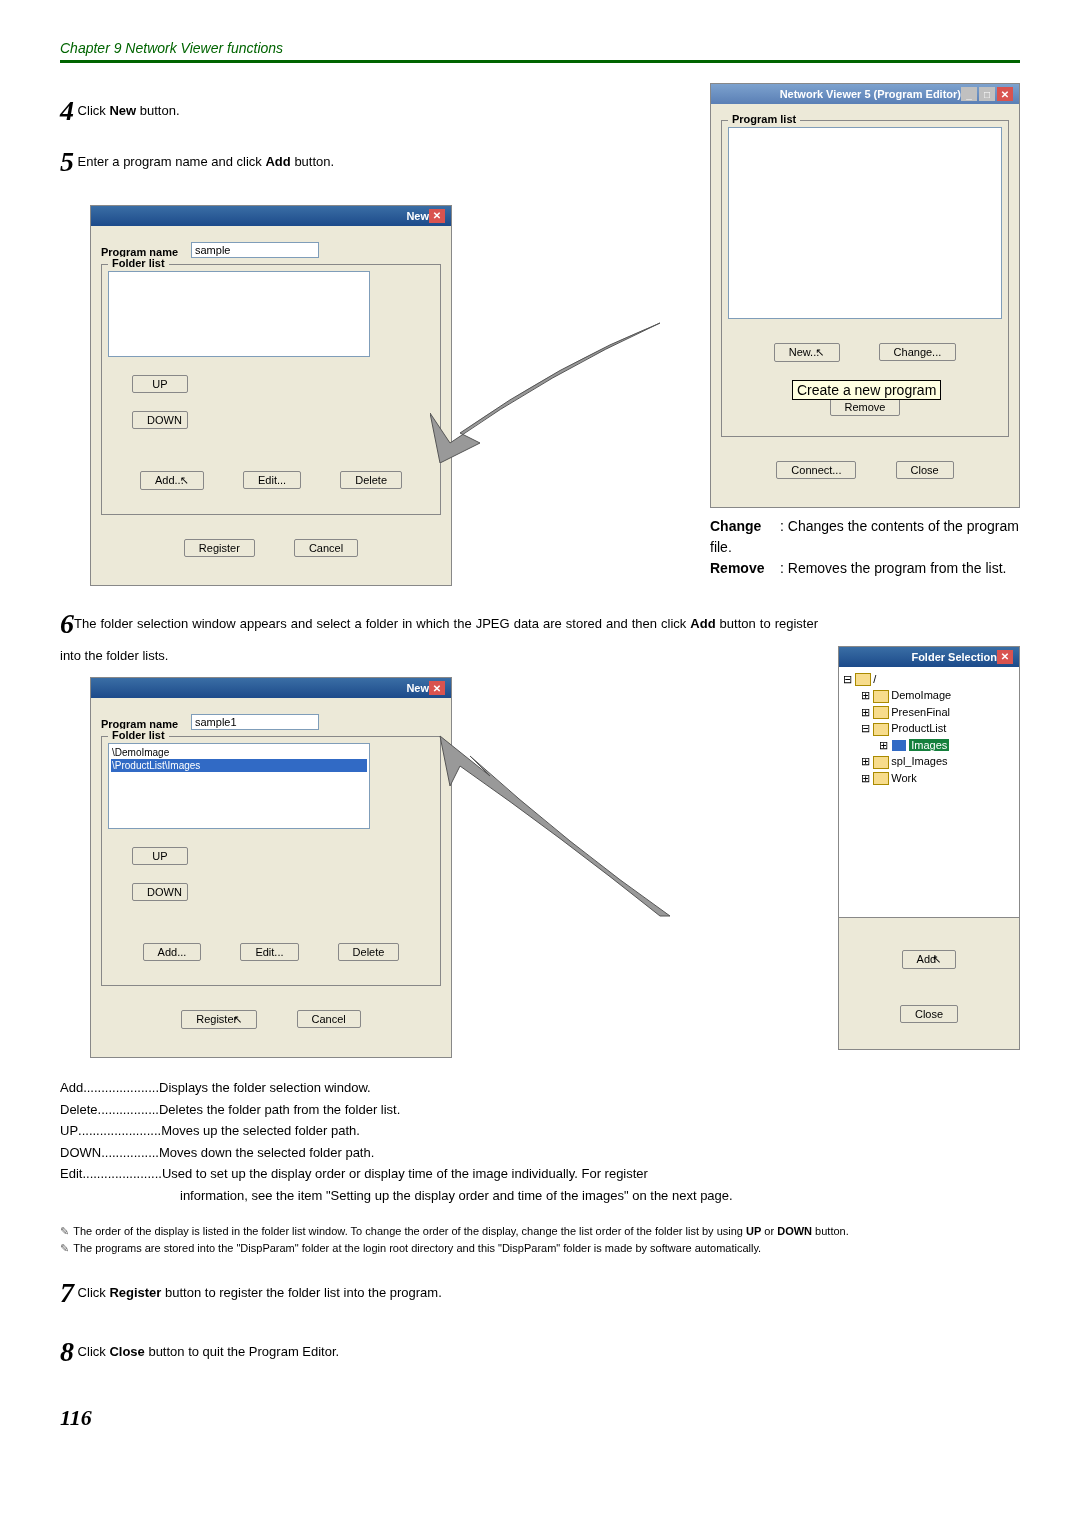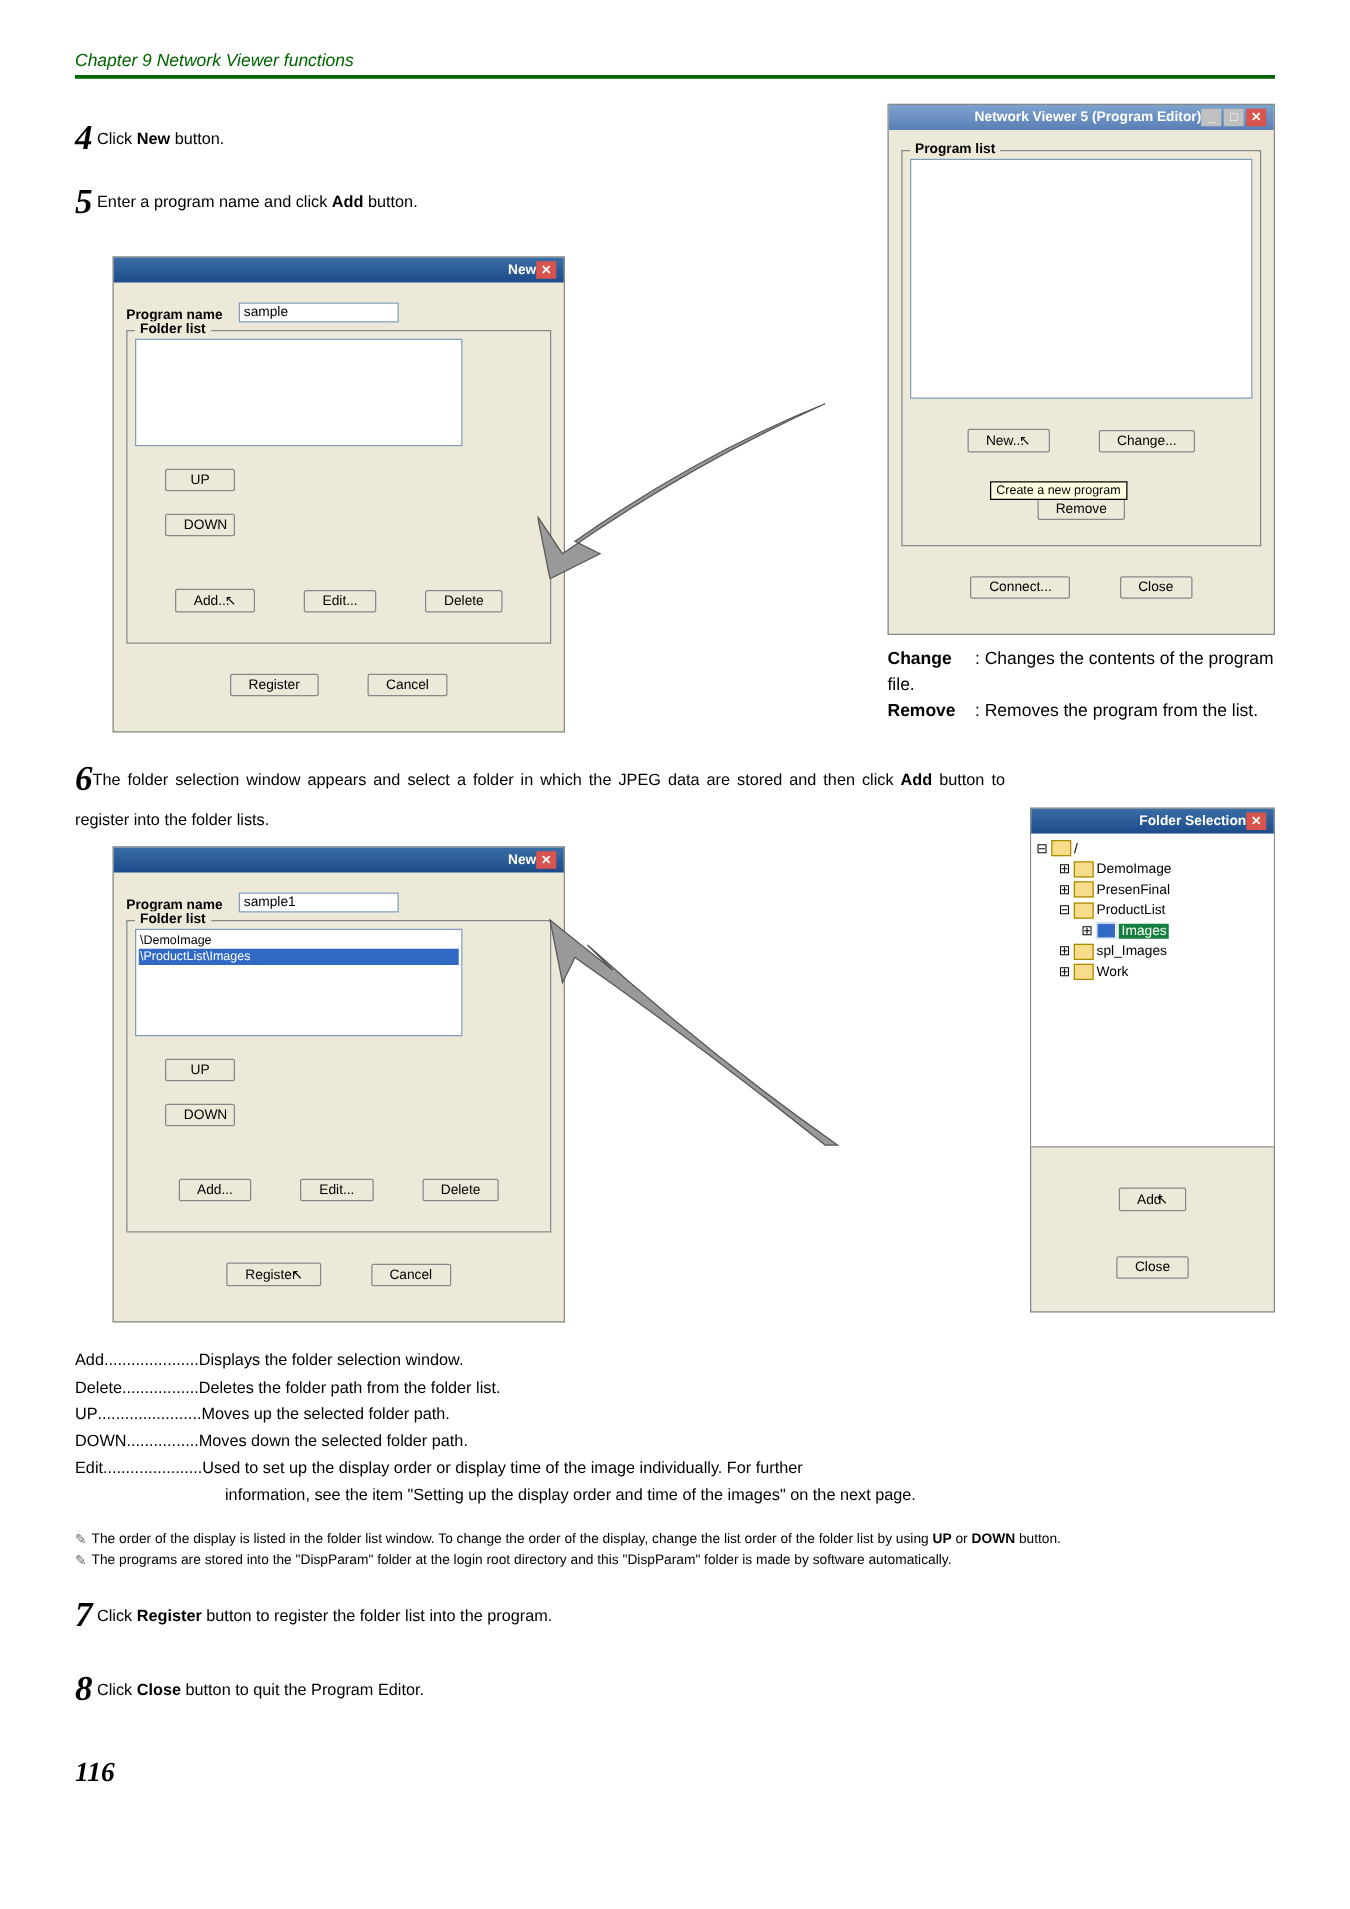--- a/index.html
+++ b/index.html
@@ -24,21 +24,21 @@
 .field-row input{flex:1;max-width:120px;padding:1px 3px;font-size:11px;border:1px solid #7f9db9}
 .fieldset{border:1px solid #888;padding:6px;margin:6px 0;position:relative}
 .fieldset-label{position:absolute;top:-8px;left:6px;background:#ece9d8;padding:0 4px;font-weight:bold;font-size:11px}
 .list-box{background:#fff;border:1px solid #7f9db9;height:80px;width:calc(100% - 70px);display:inline-block;vertical-align:top;font-size:10px;padding:2px;color:#000}
 .list-box .item{padding:1px}
 .list-box .item.sel{background:#316ac5;color:#fff}
 .updown{display:inline-block;vertical-align:top;margin-left:6px}
 .btn{background:#ece9d8;border:1px solid #888;border-radius:2px;padding:2px 14px;font-size:11px;cursor:pointer;margin:18px}
 .btn-row{text-align:center;margin-top:6px}
 .prog-list-box{background:#fff;border:1px solid #7f9db9;height:190px;margin:4px}
-.tooltip{position:absolute;background:#ffffe1;border:1px solid #000;font-size:10px;padding:1px 4px}
+.tooltip{position:absolute;background:#ffffe1;border:1px solid #000;font-size:14px;padding:1px 4px}
 .desc-table{margin:20px 0;font-size:13px;line-height:1.5}
 .desc-row{display:flex;margin:2px 0}
 .desc-term{white-space:nowrap}
 .desc-dots{white-space:nowrap}
 .desc-def{flex:1}
 .desc-def.indent{margin-left:120px}
 .note{font-size:11px;margin:4px 0;display:flex}
 .note-icon{margin-right:4px;color:#666}
 .pagenum{font-family:Georgia,serif;font-style:italic;font-weight:bold;font-size:22px;margin-top:30px}
 .mid-section{display:flex;gap:20px;margin-top:10px}
@@ -169,21 +169,21 @@
           </div>
         </div>
         <div class="btn-row">
           <button class="btn"><span>Register</span><span class="cursor-arrow">↖</span></button>
           <button class="btn">Cancel</button>
         </div>
       </div>
     </div>
   </div>
 
-  <div class="right-col" style="width:196px;padding-top:50px">
+  <div class="right-col" style="width:182px;padding-top:50px">
     <div class="win">
       <div class="titlebar">
         <span>Folder Selection</span>
         <span class="close-btn">✕</span>
       </div>
       <div class="win-body" style="padding:0">
         <div style="background:#fff;height:250px;border-bottom:1px solid #888">
           <div class="tree">
             <div class="tree-item">⊟ <span class="tree-icon"></span><span>/</span></div>
             <div class="tree-item" style="padding-left:18px">⊞ <span class="tree-icon"></span><span>DemoImage</span></div>
@@ -224,21 +224,21 @@
         <span class="desc-def">Moves up the selected folder path.</span>
       </div>
       <div class="desc-row">
         <span class="desc-term">DOWN</span>
         <span class="desc-dots">................</span>
         <span class="desc-def">Moves down the selected folder path.</span>
       </div>
       <div class="desc-row">
         <span class="desc-term">Edit</span>
         <span class="desc-dots">......................</span>
-        <span class="desc-def">Used to set up the display order or display time of the image individually. For further</span>
+        <span class="desc-def">Used to set up the display order or display time of the image individually. For register</span>
       </div>
     </div>
   <div class="desc-def indent">information, see the item "Setting up the display order and time of the images" on the next page.</div>
 </div>
 
 <div style="margin:16px 0">
   <div class="note">
     <span class="note-icon">✎</span>
     <span id="note0">The order of the display is listed in the folder list window. To change the order of the display, change the list order of the folder list by using <b>UP</b> or <b>DOWN</b> button.</span>
   </div>

